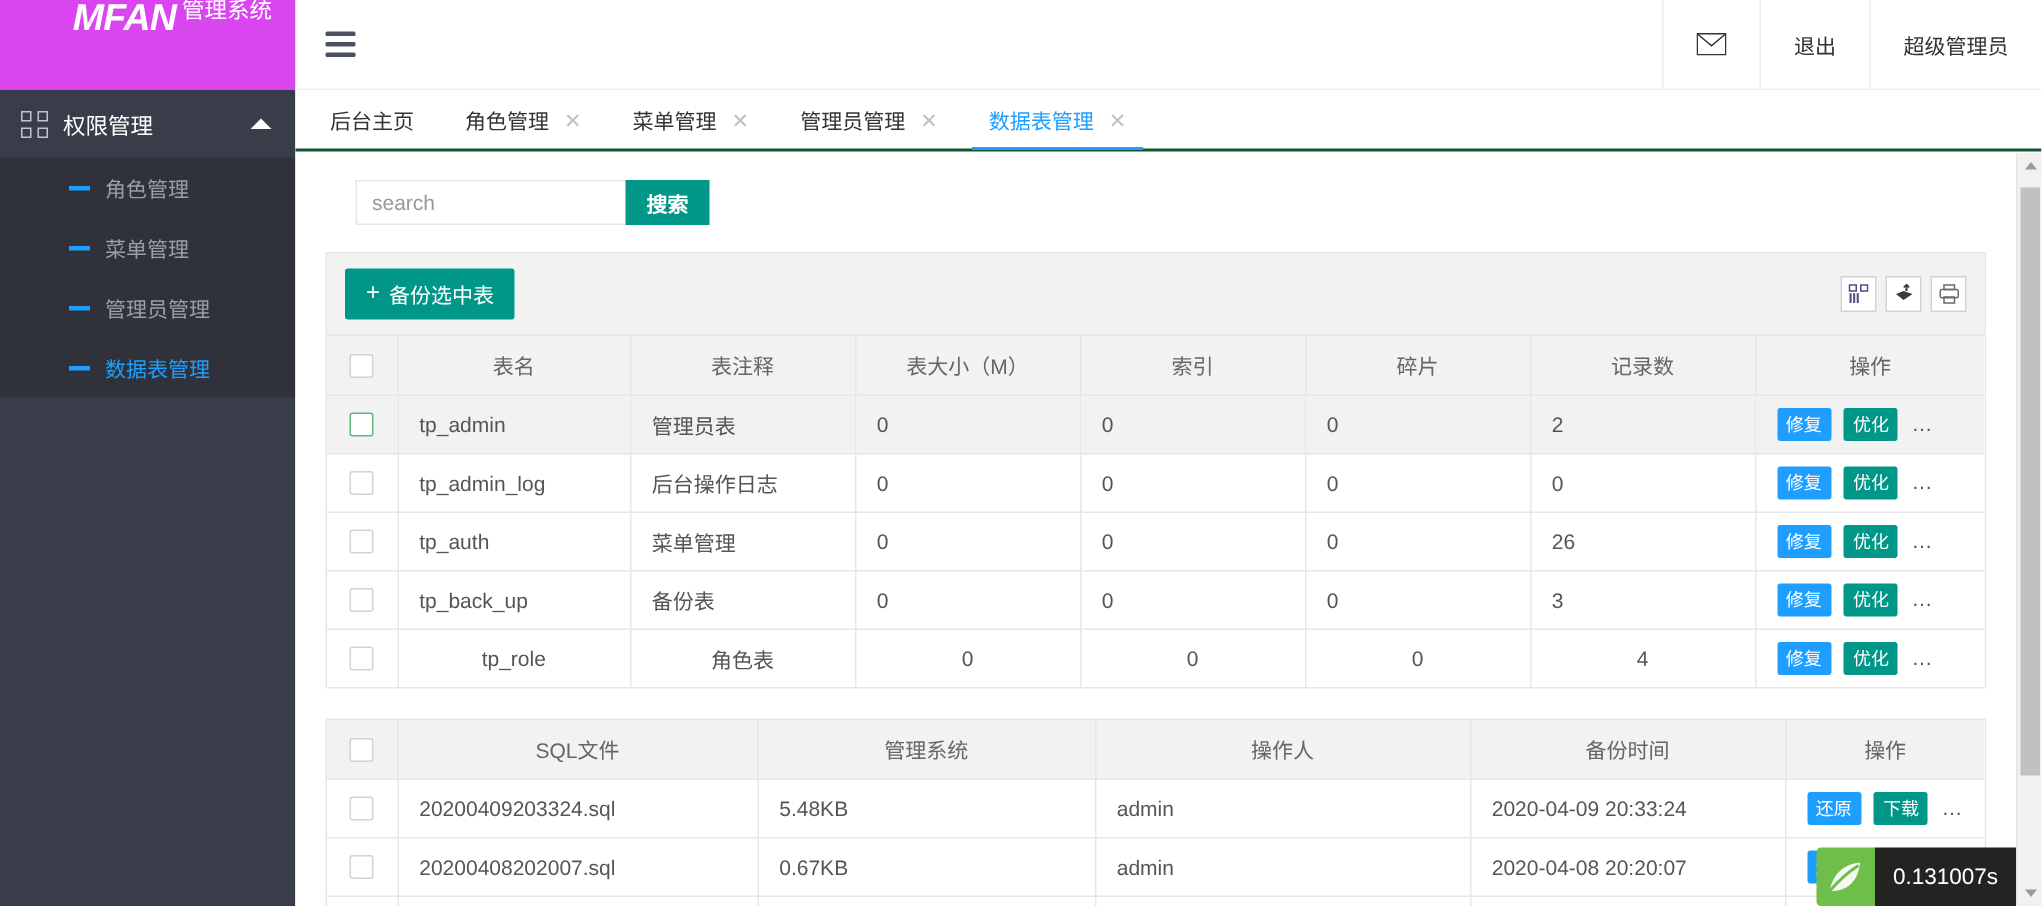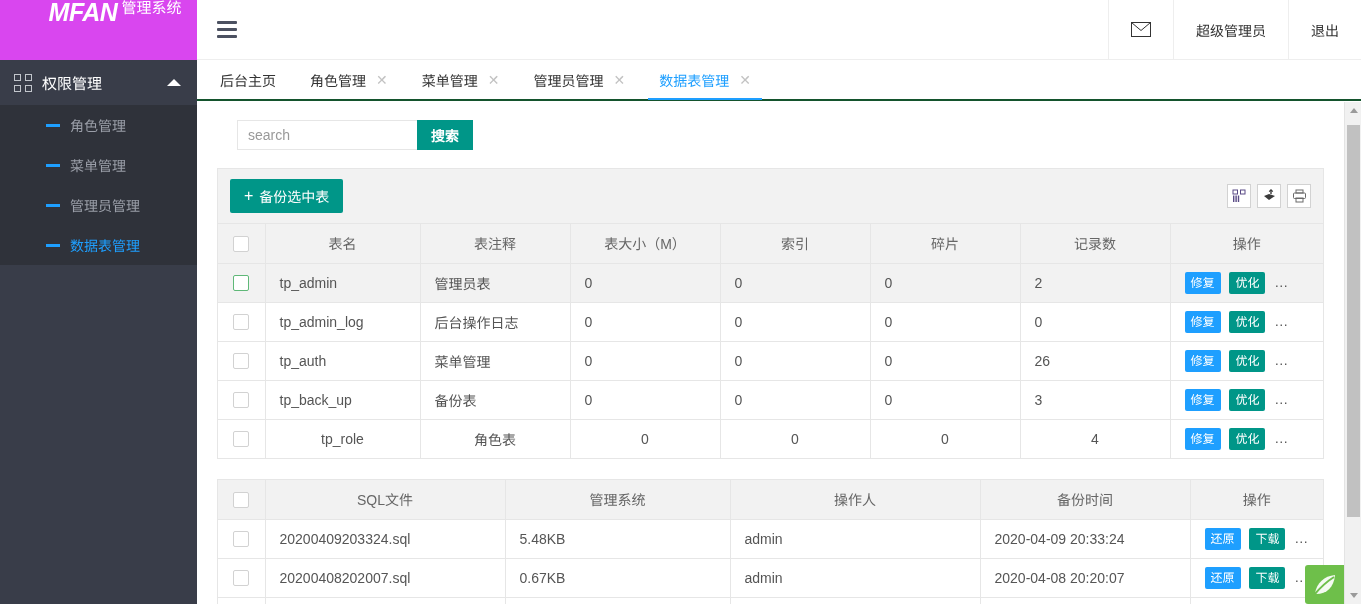--- a/index.html
+++ b/index.html
@@ -279,24 +279,24 @@
       <div class="topbar-spacer"></div>
       <div class="topbar-item">
         <span class="mail-icon">
           <svg width="20" height="15" viewBox="0 0 20 15">
             <rect x="0.5" y="0.5" width="19" height="14" fill="none" stroke="#333"></rect>
             <path d="M0.5 0.5 L10 8.5 L19.5 0.5" fill="none" stroke="#333"></path>
           </svg>
         </span>
       </div>
       <div class="topbar-item">
+        <span>退出</span>
+      </div>
+      <div class="topbar-item">
         <span>超级管理员</span>
-      </div>
-      <div class="topbar-item">
-        <span>退出</span>
       </div>
     </div>
 
     <div class="tabbar">
       <div class="tab">
         <span>后台主页</span>
       </div>
       <div class="tab">
         <span>角色管理</span>
         <span class="tab-close">✕</span>
@@ -548,16 +548,17 @@
         </div>
     </div>
 
     <div class="debug-bar">
       <div class="debug-logo">
         <svg width="30" height="30" viewBox="0 0 30 30">
           <path d="M5 23 C7 13 14 6 25 5 C24 17 17 24 6 24 Z" fill="#ffffff" opacity="0.92"></path>
           <path d="M4 25 C9 19 16 12 24 7" stroke="#6ebf4a" stroke-width="2" fill="none"></path>
         </svg>
       </div>
+      <div class="debug-time">0.131007s</div>
     </div>
 
   </section>
 </div>
 
 </body></html>

